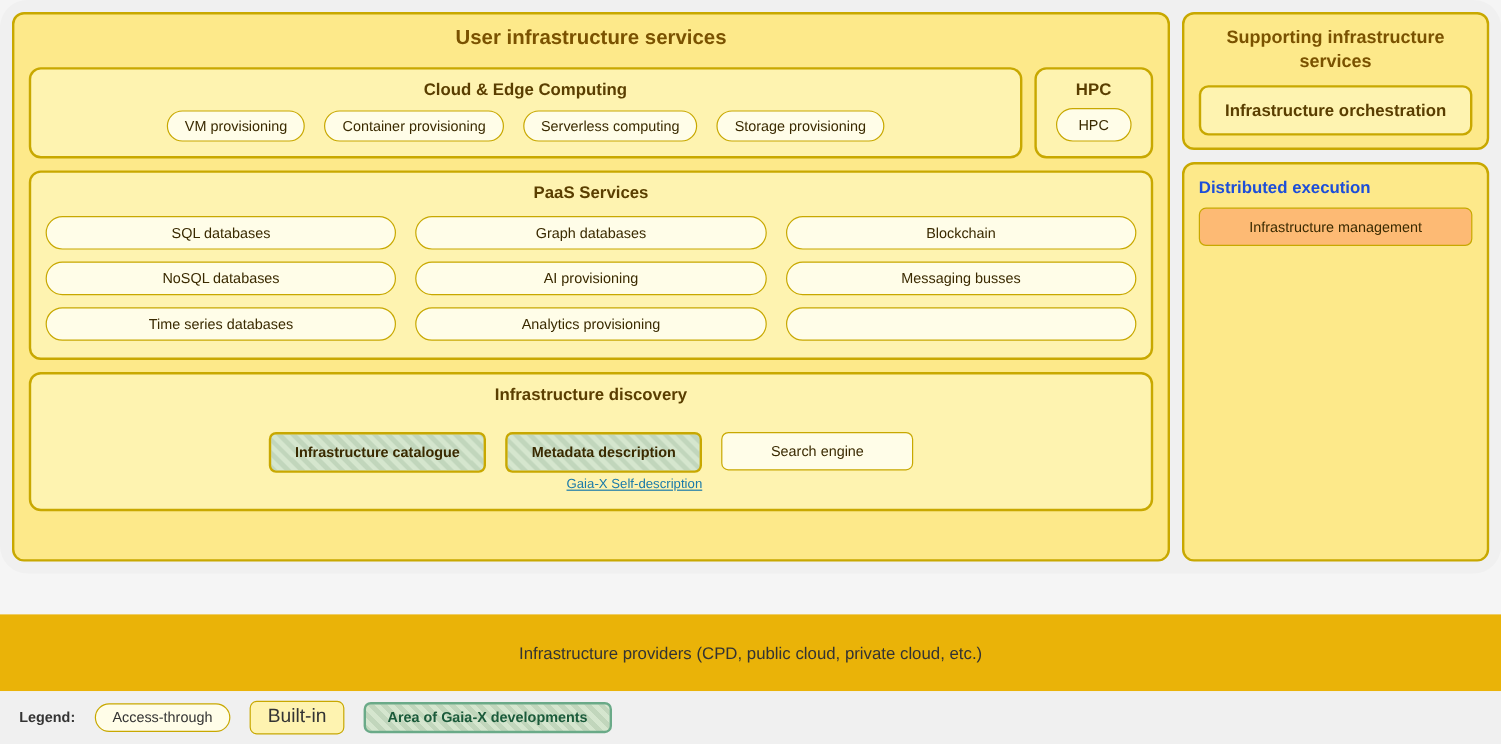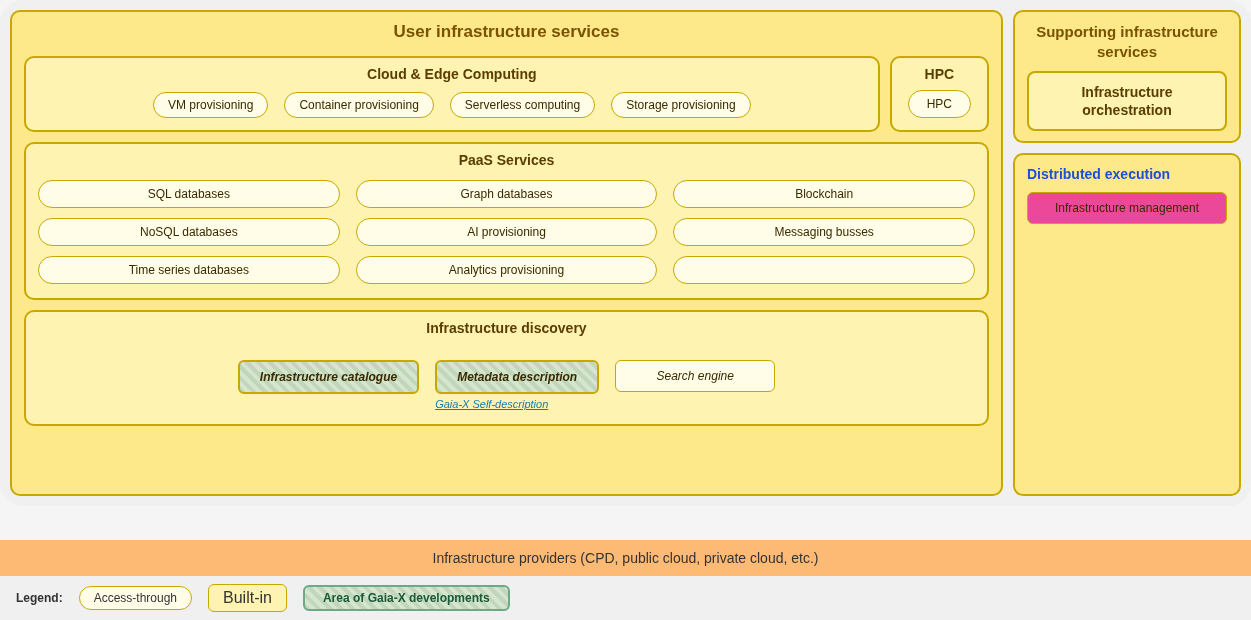--- a/index.html
+++ b/index.html
@@ -160,23 +160,22 @@
     .discovery-row {
       display: flex;
       gap: 16px;
       align-items: flex-start;
       justify-content: center;
     }
 
     .discovery-item {
       display: flex;
       flex-direction: column;
-      align-items: flex-start;
+      align-items: flex-end;
       gap: 4px;
-      font-style: italic;
     }
 
     .hatched-chip {
       border: 2px solid #c8a800;
       border-radius: 6px;
       padding: 8px 20px;
       font-size: 12px;
       font-weight: bold;
       color: #3a2a00;
       background-image: repeating-linear-gradient(
@@ -204,21 +203,21 @@
       border-radius: 6px;
       padding: 8px 24px;
       font-size: 12px;
       color: #3a2a00;
       min-width: 160px;
       text-align: center;
     }
 
     
     .right-panel {
-      width: 228px;
+      width: 256px;
       display: flex;
       flex-direction: column;
       gap: 10px;
     }
 
     .supporting-box {
       background: #fde98a;
       border: 2px solid #c8a800;
       border-radius: 10px;
       padding: 10px 12px;
@@ -256,34 +255,34 @@
 
     .distributed-title {
       font-size: 14px;
       font-weight: bold;
       color: #1d4ed8;
       margin-bottom: 8px;
       line-height: 1.3;
     }
 
     .infra-mgmt-box {
-      background: #ec4899;
+      background: #fdba74;
       border: 1.5px solid #c8a800;
       border-radius: 6px;
       padding: 8px 10px;
       font-size: 12px;
       color: #3a2a00;
       text-align: center;
     }
 
     
     .bottom-bar {
-      background: #fdba74;
-      text-align: center;
-      padding: 10px;
+      background: #eab308;
+      text-align: center;
+      padding: 24px;
       font-size: 14px;
       color: #333;
       margin-top: 34px;
     }
 
     
     .legend-bar {
       display: flex;
       align-items: center;
       gap: 16px;

